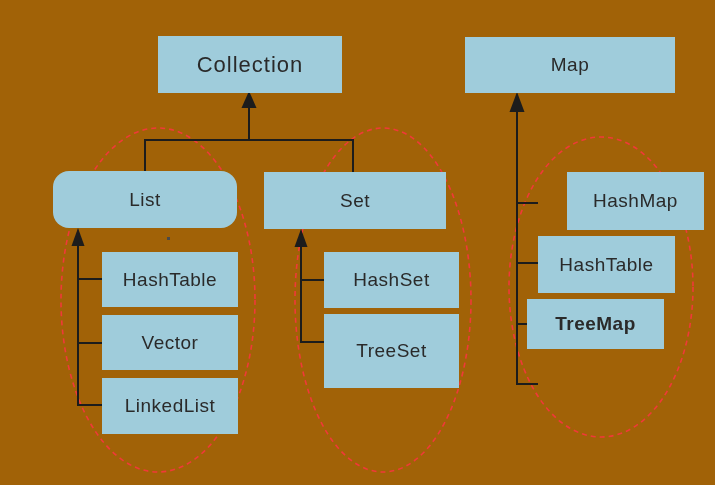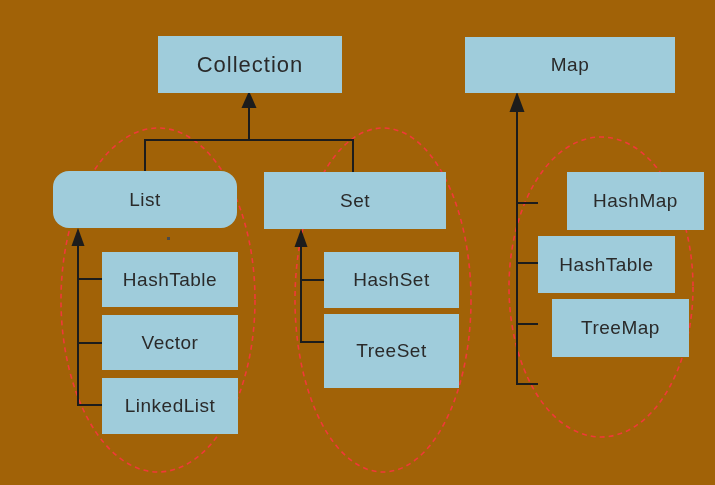--- a/index.html
+++ b/index.html
@@ -100,16 +100,16 @@
 
   <div class="node" style="left:102px; top:252px; width:136px; height:55px;">HashTable</div>
   <div class="node" style="left:102px; top:315px; width:136px; height:55px;">Vector</div>
   <div class="node" style="left:102px; top:378px; width:136px; height:56px;">LinkedList</div>
 
   <div class="node" style="left:324px; top:252px; width:135px; height:56px;">HashSet</div>
   <div class="node" style="left:324px; top:314px; width:135px; height:74px;">TreeSet</div>
 
   <div class="node" style="left:538px; top:172px; width:137px; height:58px;margin-left:29px;">HashMap</div>
   <div class="node" style="left:538px; top:236px; width:137px; height:57px;">HashTable</div>
-  <div class="node" style="left:552px; top:299px; width:137px; height:58px;">TreeMap</div>
+  <div class="node" style="left:527px; top:299px; width:137px; height:50px;font-weight:bold;">TreeMap</div>
 
   <div class="stray-dot" style="left:167px; top:237px;"></div>
 </div>
 
 </body></html>

